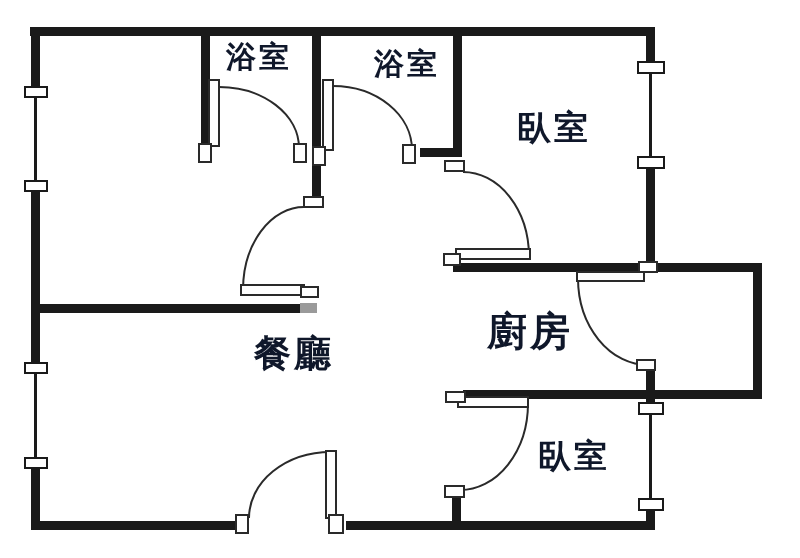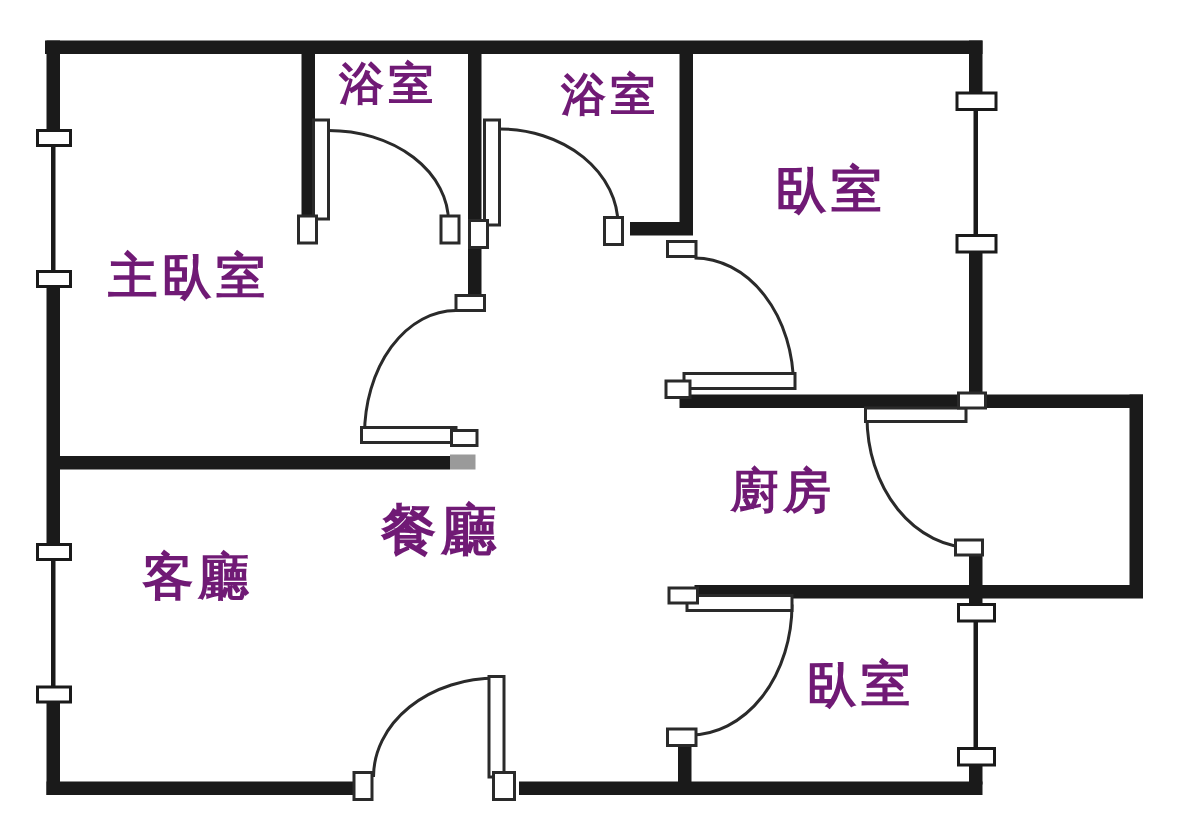--- a/index.html
+++ b/index.html
@@ -8,21 +8,21 @@
     width:800px;height:558px;
     background:#ffffff;
     overflow:hidden;
     font-family:"DejaVu Sans","Liberation Sans",sans-serif;
   }
   .plan svg{position:absolute;left:0;top:0;}
   .labels{position:absolute;left:0;top:0;width:100%;height:100%;}
   .lbl{
     position:absolute;
     font-weight:700;
-    color:#701a75;
+    color:#0f172a;
     letter-spacing:3px;
     line-height:1;
     white-space:nowrap;
   }
 </style>
 </head>
 <body>
 
 <div class="plan">
   <svg id="plan-svg" width="800" height="558" viewBox="0 0 800 558">
@@ -83,22 +83,20 @@
       <rect x="326" y="451" width="10" height="67" fill="#ffffff" stroke="#2a2a2a" stroke-width="2"></rect>
       <rect x="236" y="515" width="12" height="18" fill="#ffffff" stroke="#2a2a2a" stroke-width="2"></rect>
       <rect x="329" y="515" width="14" height="18" fill="#ffffff" stroke="#2a2a2a" stroke-width="2"></rect>
       <path d="M528,403 A68,87 0 0 1 460,490" fill="none" stroke="#2a2a2a" stroke-width="2"></path>
       <rect x="458" y="397" width="70" height="10" fill="#ffffff" stroke="#2a2a2a" stroke-width="2"></rect>
       <rect x="446" y="392" width="19" height="10" fill="#ffffff" stroke="#2a2a2a" stroke-width="2"></rect>
       <rect x="445" y="486" width="19" height="11" fill="#ffffff" stroke="#2a2a2a" stroke-width="2"></rect>
     </svg>
 
   <div class="labels">
-    <div class="lbl" style="left:72px;top:167px;font-size:33px">主臥室</div>
     <div class="lbl" style="left:226px;top:42px;font-size:30px">浴室</div>
     <div class="lbl" style="left:374px;top:49px;font-size:30px">浴室</div>
     <div class="lbl" style="left:517px;top:110px;font-size:34px">臥室</div>
-    <div class="lbl" style="left:487px;top:311px;font-size:32px">廚房</div>
+    <div class="lbl" style="left:487px;top:311px;font-size:40px">廚房</div>
     <div class="lbl" style="left:254px;top:335px;font-size:37px">餐廳</div>
-    <div class="lbl" style="left:95px;top:368px;font-size:34px">客廳</div>
     <div class="lbl" style="left:538px;top:439px;font-size:33px">臥室</div>
   </div>
 </div>
 
 </body></html>

